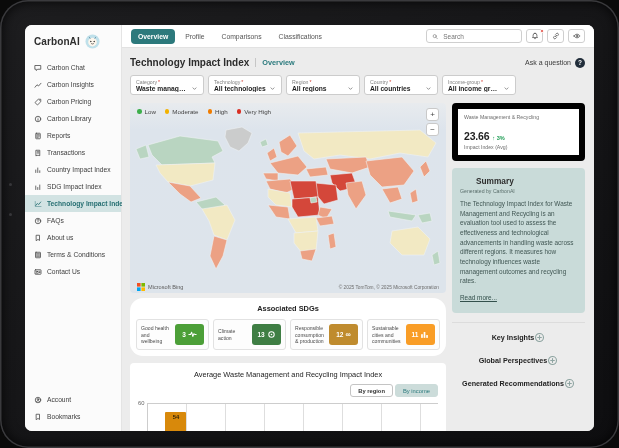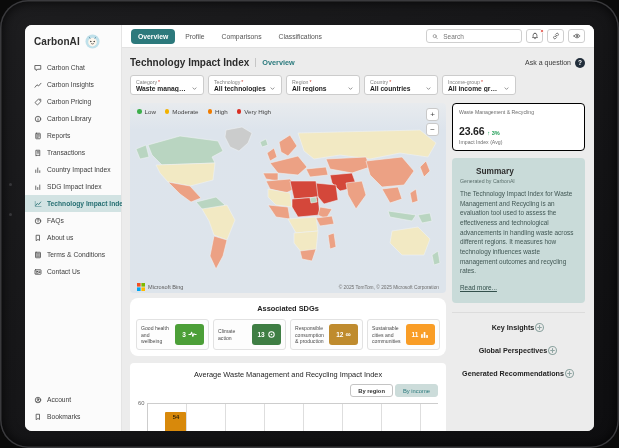--- a/index.html
+++ b/index.html
@@ -72,21 +72,21 @@
   .dot{width:4.5px;height:4.5px;border-radius:50%;display:inline-block;}
   .map-zoom{position:absolute;right:7px;top:5px;display:flex;flex-direction:column;gap:2px;z-index:3;}
   .zoom-btn{width:13px;height:13px;background:#fff;border:1px solid #c9c9c9;border-radius:3px;
     font-size:8px;line-height:11px;text-align:center;color:#444;cursor:pointer;padding:0;font-family:inherit;}
   .world{position:absolute;left:0;top:14px;width:100%;height:162px;}
   .map-attrib{position:absolute;left:0;right:0;bottom:0;height:12px;display:flex;align-items:center;
     padding:0 7px;font-size:4.8px;color:#6e6e6e;z-index:3;}
   .bing{display:flex;align-items:center;gap:3px;font-size:5.6px;color:#5c5c5c;}
   .attrib-right{margin-left:auto;}
   
-  .sdg-card{background:#fff;border-radius:8px;margin-top:5px;padding:6px 6px 6px;}
+  .sdg-card{background:#fff;border-radius:13px;margin-top:5px;padding:6px 6px 6px;}
   .sdg-title{font-size:7.4px;font-weight:bold;color:#222;text-align:center;margin:0 0 6px;}
   .sdg-row{display:flex;gap:4px;}
   .sdg{flex:1;border:1px solid #e2e2e2;border-radius:3px;background:#fdfdfd;display:flex;
     align-items:center;gap:3px;padding:4px 4px;min-height:30px;}
   .sdg-label{font-size:5.1px;color:#4a4a4a;line-height:1.25;flex:1;}
   .sdg-badge{width:29px;height:21px;border-radius:3px;flex:none;display:flex;align-items:center;
     justify-content:center;gap:2px;color:#fff;}
   .sdg-badge b{font-size:6.5px;}
   .sdg-badge .mic{width:9px;height:9px;}
   .inf{font-size:7.5px;font-weight:bold;line-height:1;}
@@ -99,21 +99,21 @@
   .tg-off{background:#ccdcda;border:1px solid #ccdcda;color:#2a7a7d;}
   .plot-wrap{display:flex;align-items:flex-start;gap:3px;}
   .ytick{font-size:5.8px;color:#666;margin-top:-3px;}
   .plot{position:relative;flex:1;height:70px;border-top:1px solid #cdcdcd;border-left:1px solid #cdcdcd;
     background-image:repeating-linear-gradient(90deg,transparent 0 38px,#dedede 38px 39px);}
   .bar{position:absolute;width:21px;left:17px;bottom:-8px;border-radius:1px 1px 0 0;
     display:flex;justify-content:center;}
   .bar-label{font-size:5.8px;color:#30240a;font-weight:bold;margin-top:1.5px;}
   
   .stat-row{display:flex;gap:5px;}
-  .stat{flex:1;background:#fff;border:1px solid #000000;border-radius:4px;padding:5px 6px;}
+  .stat{flex:1;background:#fff;border:6px solid #000000;border-radius:4px;padding:5px 6px;}
   .s-title{font-size:5.2px;color:#6d6d6d;line-height:1.35;min-height:13px;}
   .s-row{display:flex;align-items:baseline;gap:3px;margin:3px 0 2px;}
   .s-val{font-size:10.5px;font-weight:bold;color:#1f1f1f;letter-spacing:-.2px;}
   .s-delta{font-size:5.6px;color:#1f9d55;font-weight:bold;}
   .s-cap{font-size:5.2px;color:#6d6d6d;}
   .summary{background:#c9dbd9;border-radius:4px;margin-top:7px;padding:8px 8px 9px;}
   .sum-title{font-size:8.3px;font-weight:bold;color:#2d2d2d;margin:0 16px 2px;}
   .sum-byline{font-size:5.2px;color:#5b6f6c;margin-bottom:5px;}
   .sum-body{font-size:6.4px;line-height:1.5;color:#415754;}
   .read-more{display:inline-block;margin-top:6px;font-size:6.4px;color:#33504c;

